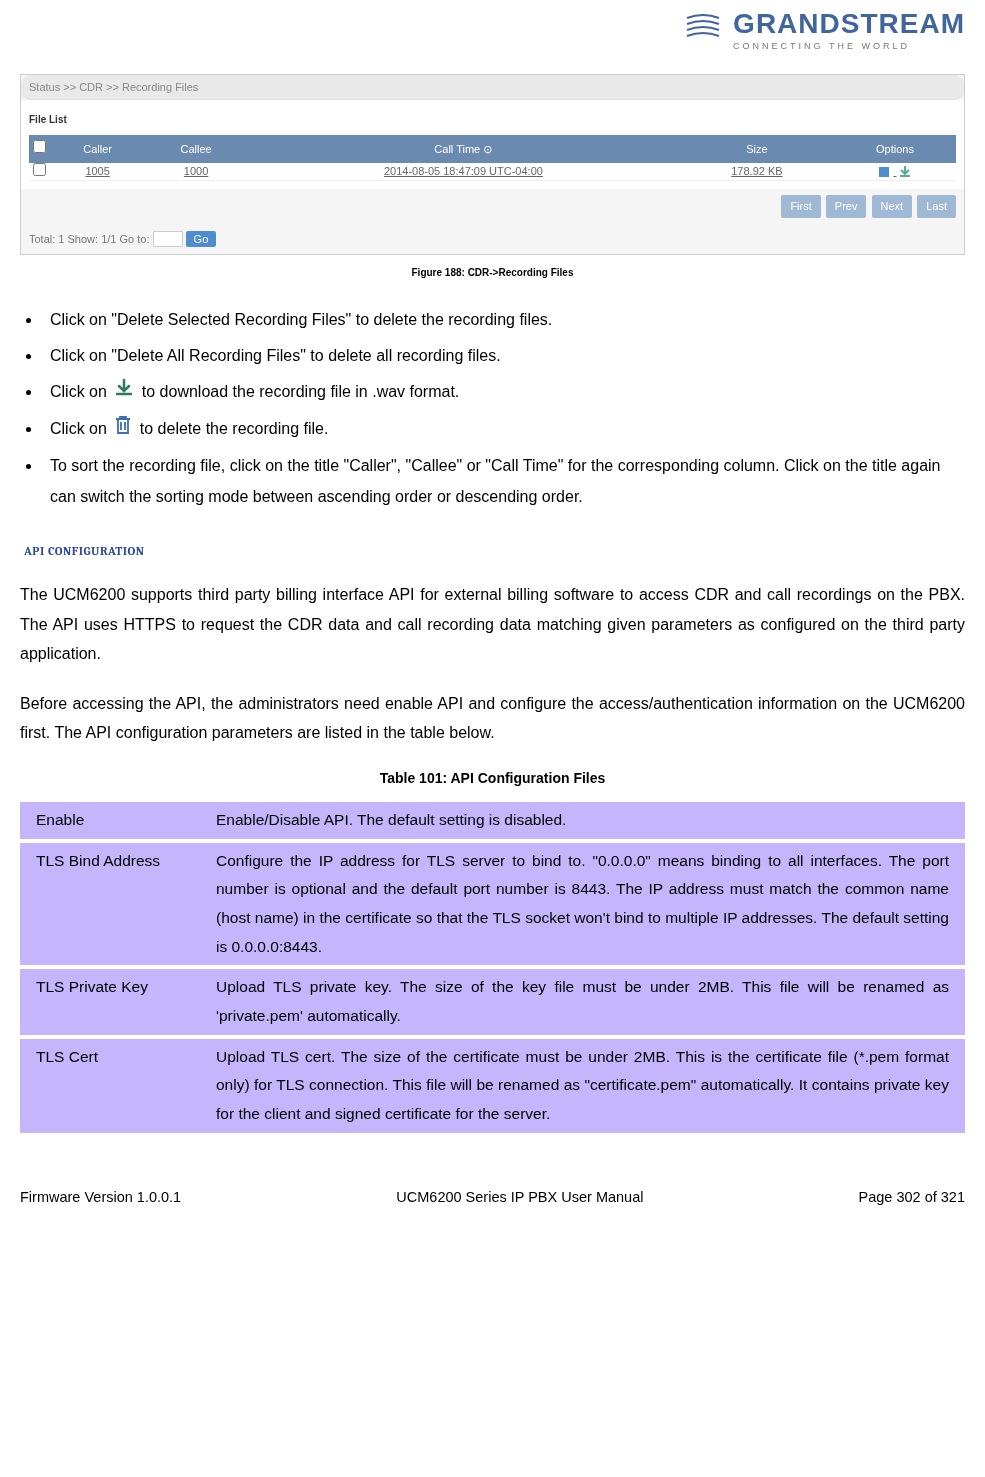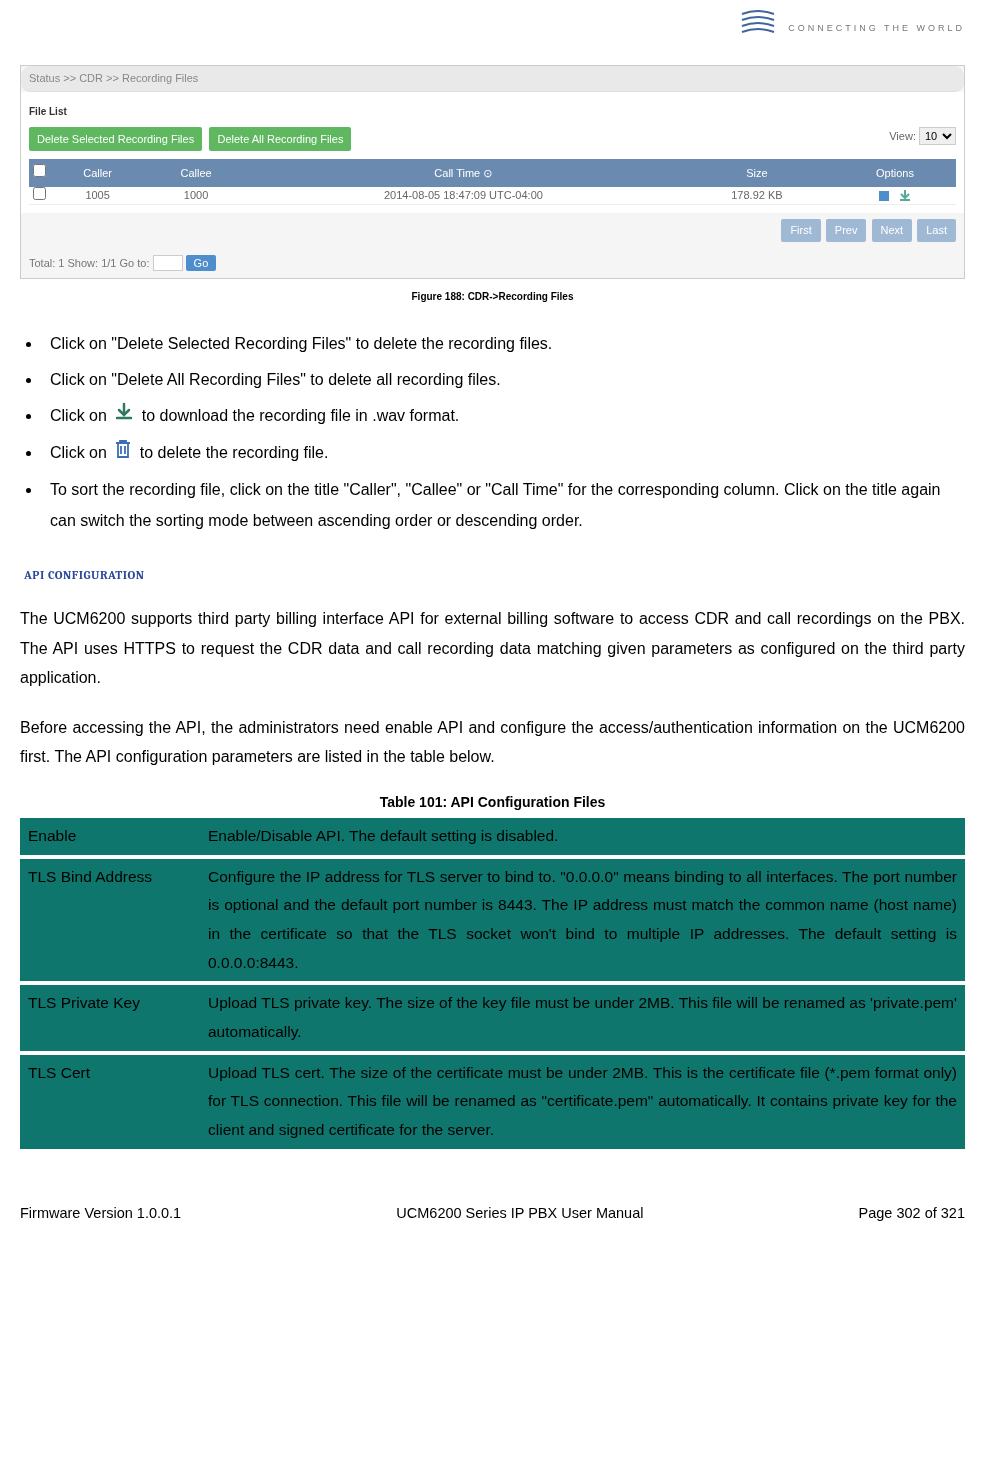--- a/index.html
+++ b/index.html
@@ -87,20 +87,21 @@
       color: #fff;
       padding: 5px 4px;
       font-weight: normal;
       text-align: center;
     }
     .sf-table td {
       padding: 0 4px;
       text-align: center;
       border-bottom: 1px solid #eee;
       color: #666;
+      text-decoration: underline;
     }
     .sf-cb { width: 20px; }
     .sf-opt-icon {
       display: inline-block;
       width: 14px;
       height: 14px;
       margin: 0 2px;
       vertical-align: middle;
     }
     .sf-footer {
@@ -163,31 +164,31 @@
     .body-p {
       font-size: 16px;
       line-height: 1.85;
       text-align: justify;
       margin-bottom: 20px;
     }
     .table-caption {
       text-align: center;
       font-weight: bold;
       font-size: 14px;
-      margin: 15px 0 5px;
+      margin: 15px 0 13px;
     }
     .config-table {
       width: 100%;
       border-collapse: collapse;
       font-size: 15.5px;
       line-height: 1.85;
     }
     .config-table td {
-      background: #0f766e;
-      padding: 4px 8px;
+      background: #c4b5fd;
+      padding: 4px 16px;
       vertical-align: top;
       border-bottom: 4px solid #fff;
       text-align: justify;
     }
     .config-table td.key { width: 180px; }
     .page-footer {
       margin-top: 50px;
       font-size: 14.5px;
       display: flex;
       justify-content: space-between;
@@ -199,37 +200,30 @@
 <body>
 
 <div class="header-logo">
   <span class="logo-wrap">
     <span class="logo-icon">
       <svg width="36" height="28" viewBox="0 0 36 28">
         <path d="M2 4 Q18 -2 34 4 M2 10 Q18 4 34 10 M2 16 Q18 10 34 16 M2 22 Q18 16 34 22" stroke="#41669d" stroke-width="2" fill="none"></path>
       </svg>
     </span>
     <span style="display:inline-block;vertical-align:middle;">
+      <div class="logo-text">GRANDSTREAM</div>
       <div class="logo-sub">CONNECTING THE WORLD</div>
     </span>
   </span>
 </div>
 
 <div class="screenshot-frame">
   <div class="sf-top">Status &gt;&gt; CDR &gt;&gt; Recording Files</div>
   <div class="sf-body">
     <div class="sf-title">File List</div>
-    <div>
-      <span class="sf-btn">Delete Selected Recording Files</span>
-      <span class="sf-btn">Delete All Recording Files</span>
-      <span class="sf-view">
-        <span>View:</span>
-        <select><option>10</option></select>
-      </span>
-    </div>
     <table class="sf-table">
       <tbody>
           <tr>
         <th class="sf-cb"><input type="checkbox" style=""></th>
         <th>Caller</th>
         <th>Callee</th>
         <th>Call Time ⊙</th>
         <th>Size</th>
         <th>Options</th>
       </tr>

